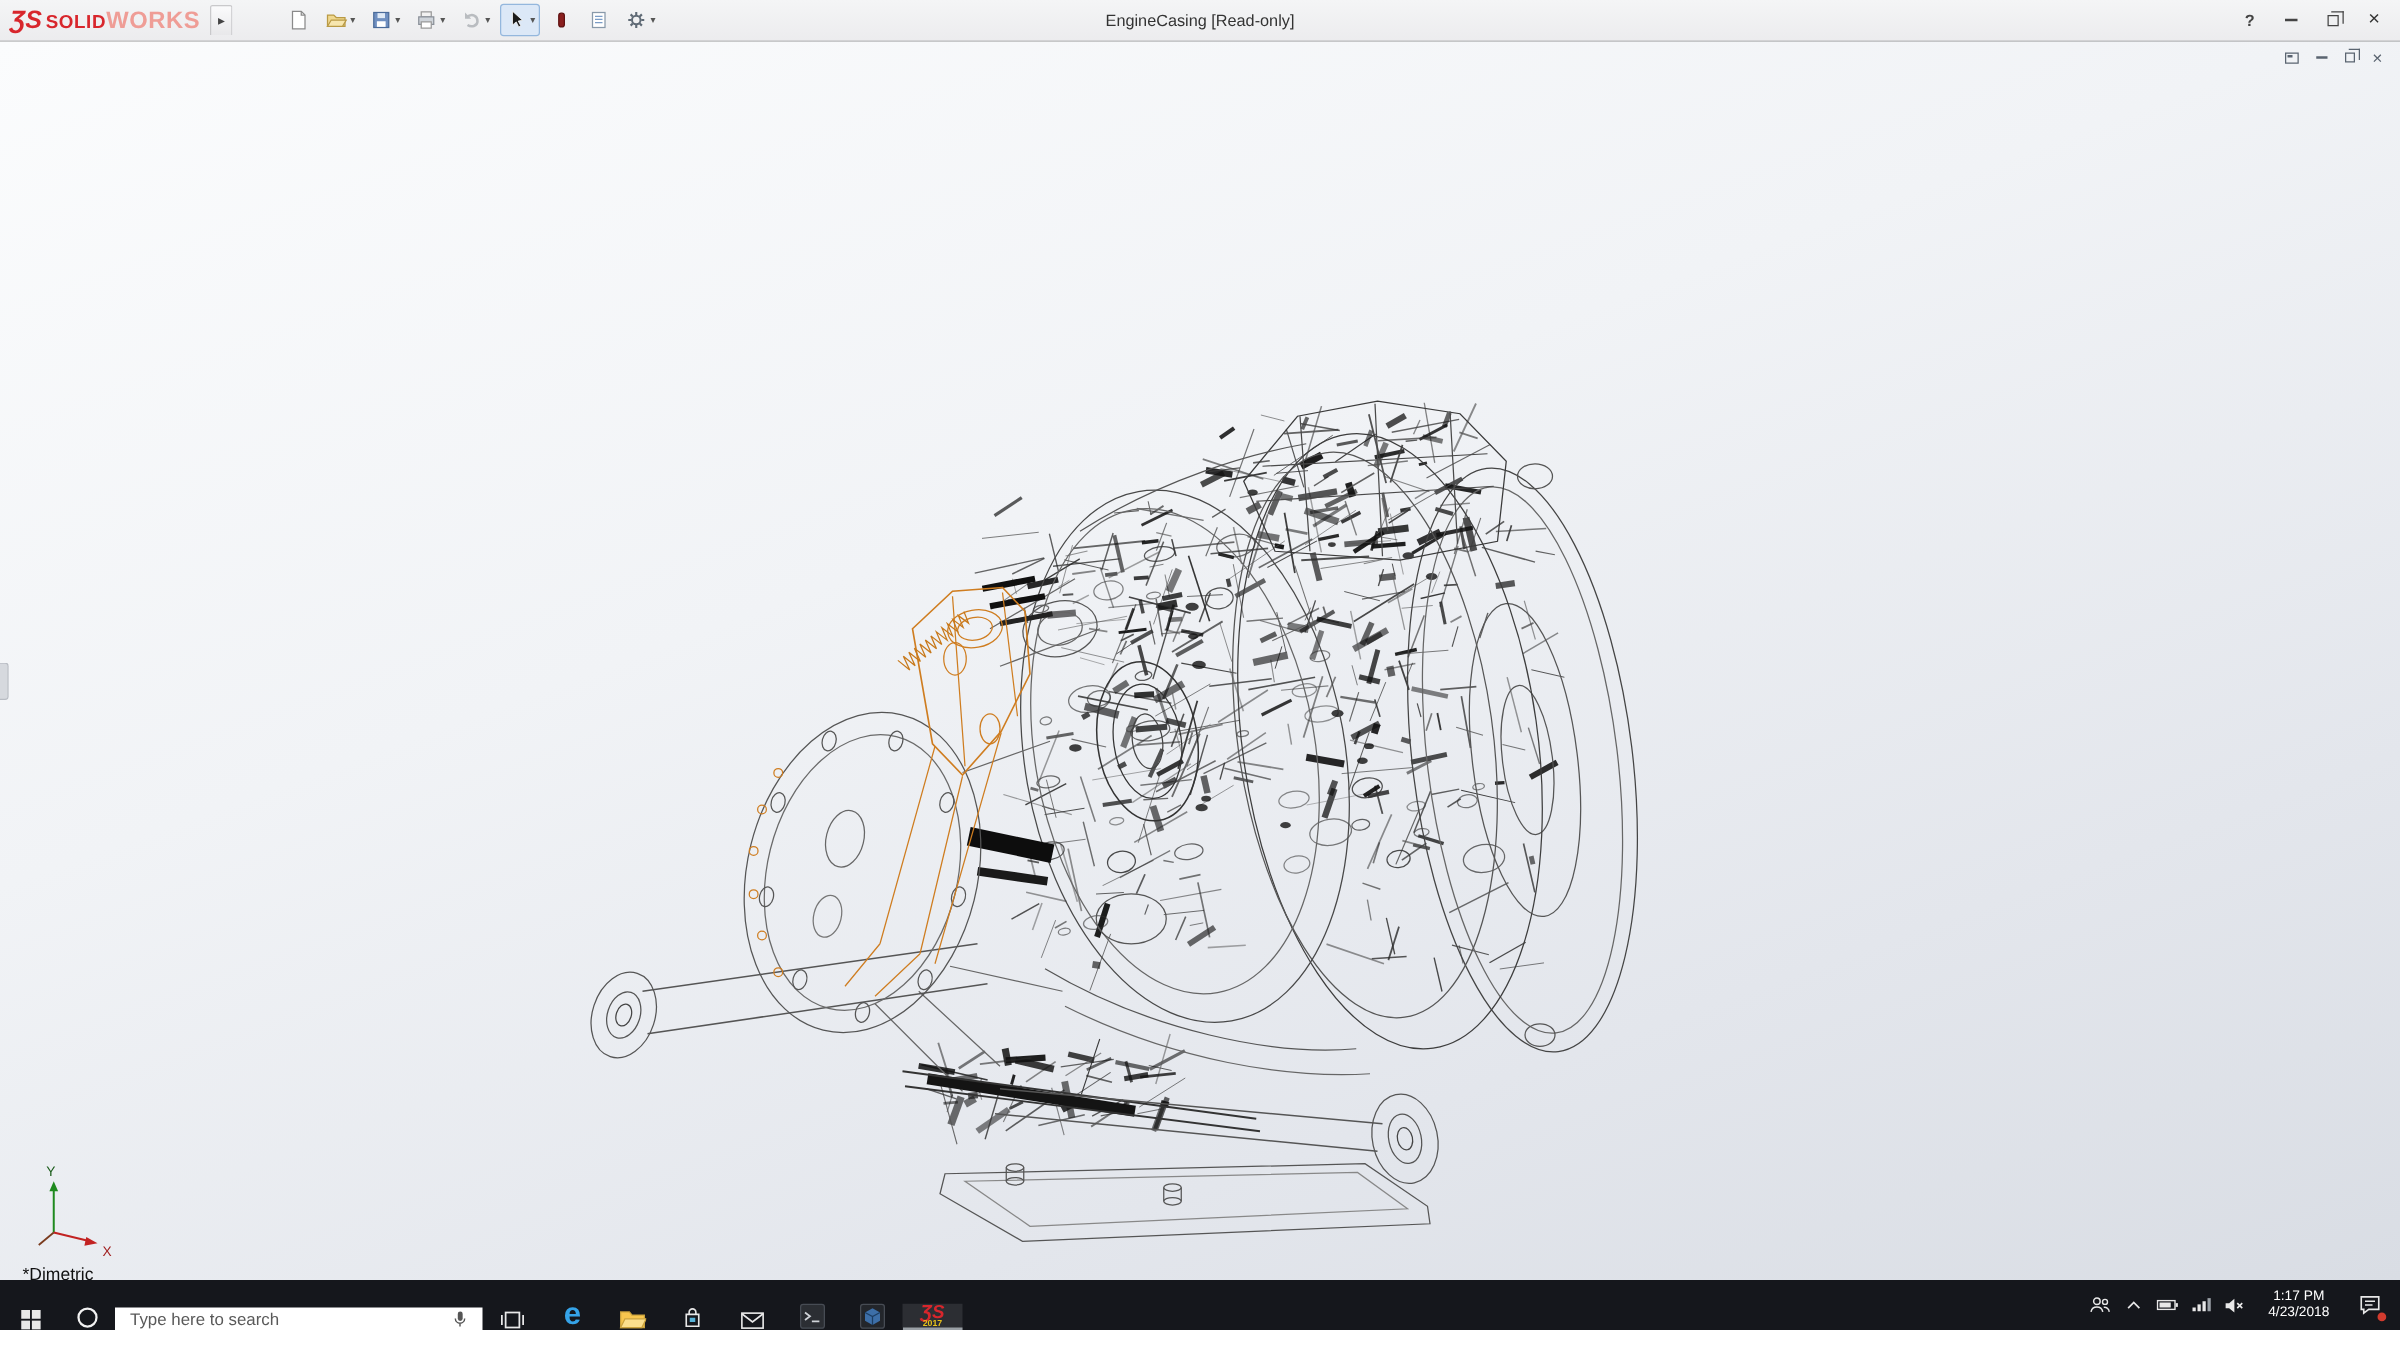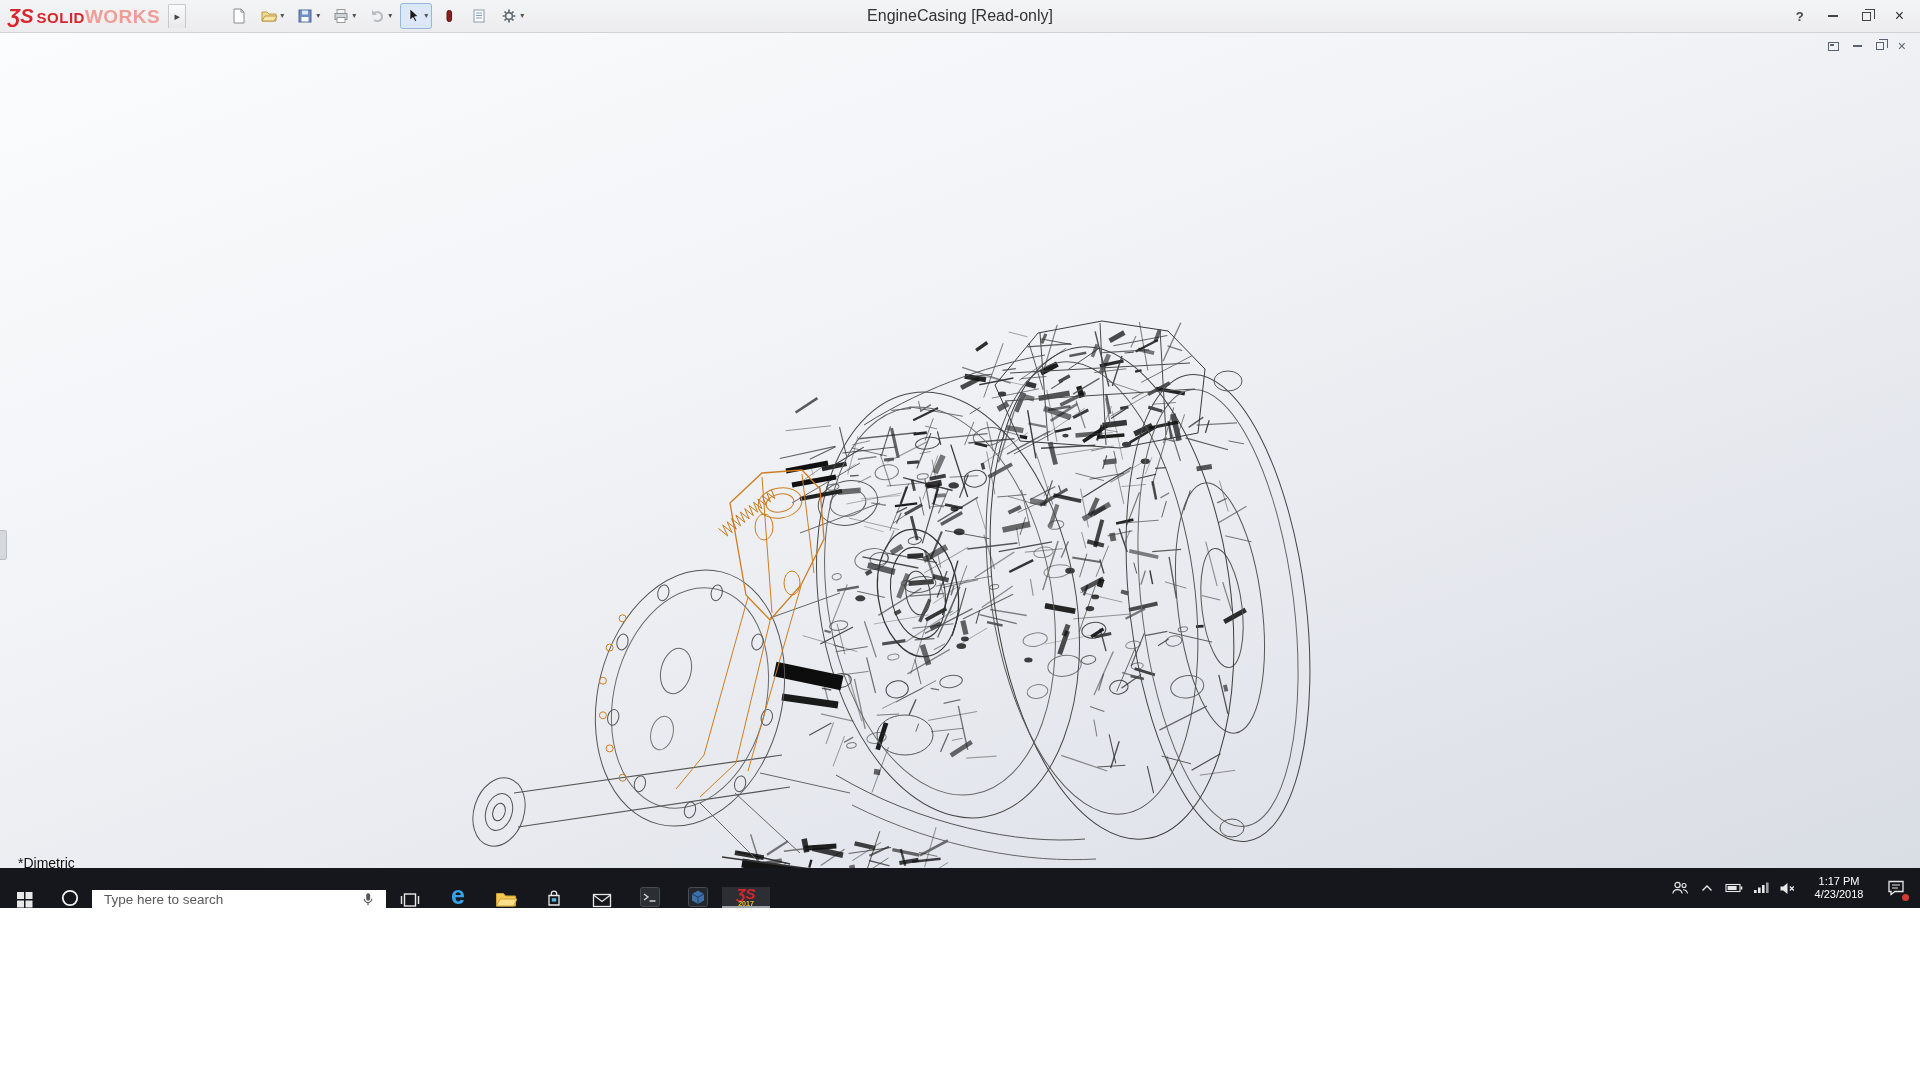--- a/index.html
+++ b/index.html
@@ -1,34 +1,34 @@
 <!DOCTYPE html>
 <html><head>
 <meta charset="utf-8">
 <style>
   * { box-sizing: border-box; margin: 0; padding: 0; }
   html,body { width:1920px; height:1080px; overflow:hidden; font-family:"Liberation Sans", sans-serif; }
-  .screen { width:1920px; height:908px; position:relative; background:#000; display:flex; flex-direction:column; }
+  .screen { width:1920px; height:1064px; position:relative; background:#000; display:flex; flex-direction:column; }
 
   
   .titlebar { height:33px; background:linear-gradient(#f4f5f6,#ececee); border-bottom:1px solid #d2d2d4;
               display:flex; align-items:center; position:relative; flex:0 0 33px; }
   .brand { display:flex; align-items:baseline; margin-left:8px; white-space:nowrap; }
   .brand-mark { color:#d8262c; font-weight:bold; font-style:italic; font-size:20px; margin-right:3px; }
   .brand-solid { color:#d8262c; font-weight:bold; font-size:15px; letter-spacing:.5px;text-align:center; }
   .brand-works { color:#ef9d96; font-weight:bold; font-size:19px; letter-spacing:.5px; }
   .flyout-btn { margin-left:8px; width:18px; height:24px; border:1px solid #c9c9cb; border-bottom:none;
                 background:linear-gradient(#fbfbfc,#e8e8ea); display:flex; align-items:center; justify-content:center;
                 font-size:11px; color:#444; border-radius:2px 2px 0 0; }
   .toolbar { display:flex; align-items:center; margin-left:40px; gap:4px; }
   .tb-btn { height:26px; padding:0 3px; display:flex; align-items:center; gap:2px; border-radius:3px; border:1px solid transparent; }
   .tb-btn.active { background:#dce8f7; border:1px solid #94b7dd; }
   .tb-btn svg { display:block; }
   .caret { font-size:8px; color:#555; line-height:1; }
-  .doc-title { position:absolute; left:50%; transform:translateX(-50%); font-size:16px; color:#333; }
+  .doc-title { position:absolute; left:50%; transform:translateX(-50%); font-size:13px; color:#333; }
   .win-controls { margin-left:auto; display:flex; align-items:center; gap:24px; padding-right:16px; color:#333; }
   .wc-help { font-size:13px; font-weight:bold; color:#444; }
   .wc-min { width:10px; height:2px; background:#444; }
   .wc-restore { position:relative; width:9px; height:9px; border:1px solid #444; }
   .wc-restore::before { content:''; position:absolute; left:2px; top:-4px; width:9px; height:9px;
                         border:1px solid #444; border-left:none; border-bottom:none; }
   .wc-close { font-size:16px; color:#333; line-height:1; }
 
   
   .viewport { position:relative; flex:1 1 auto; overflow:hidden;

